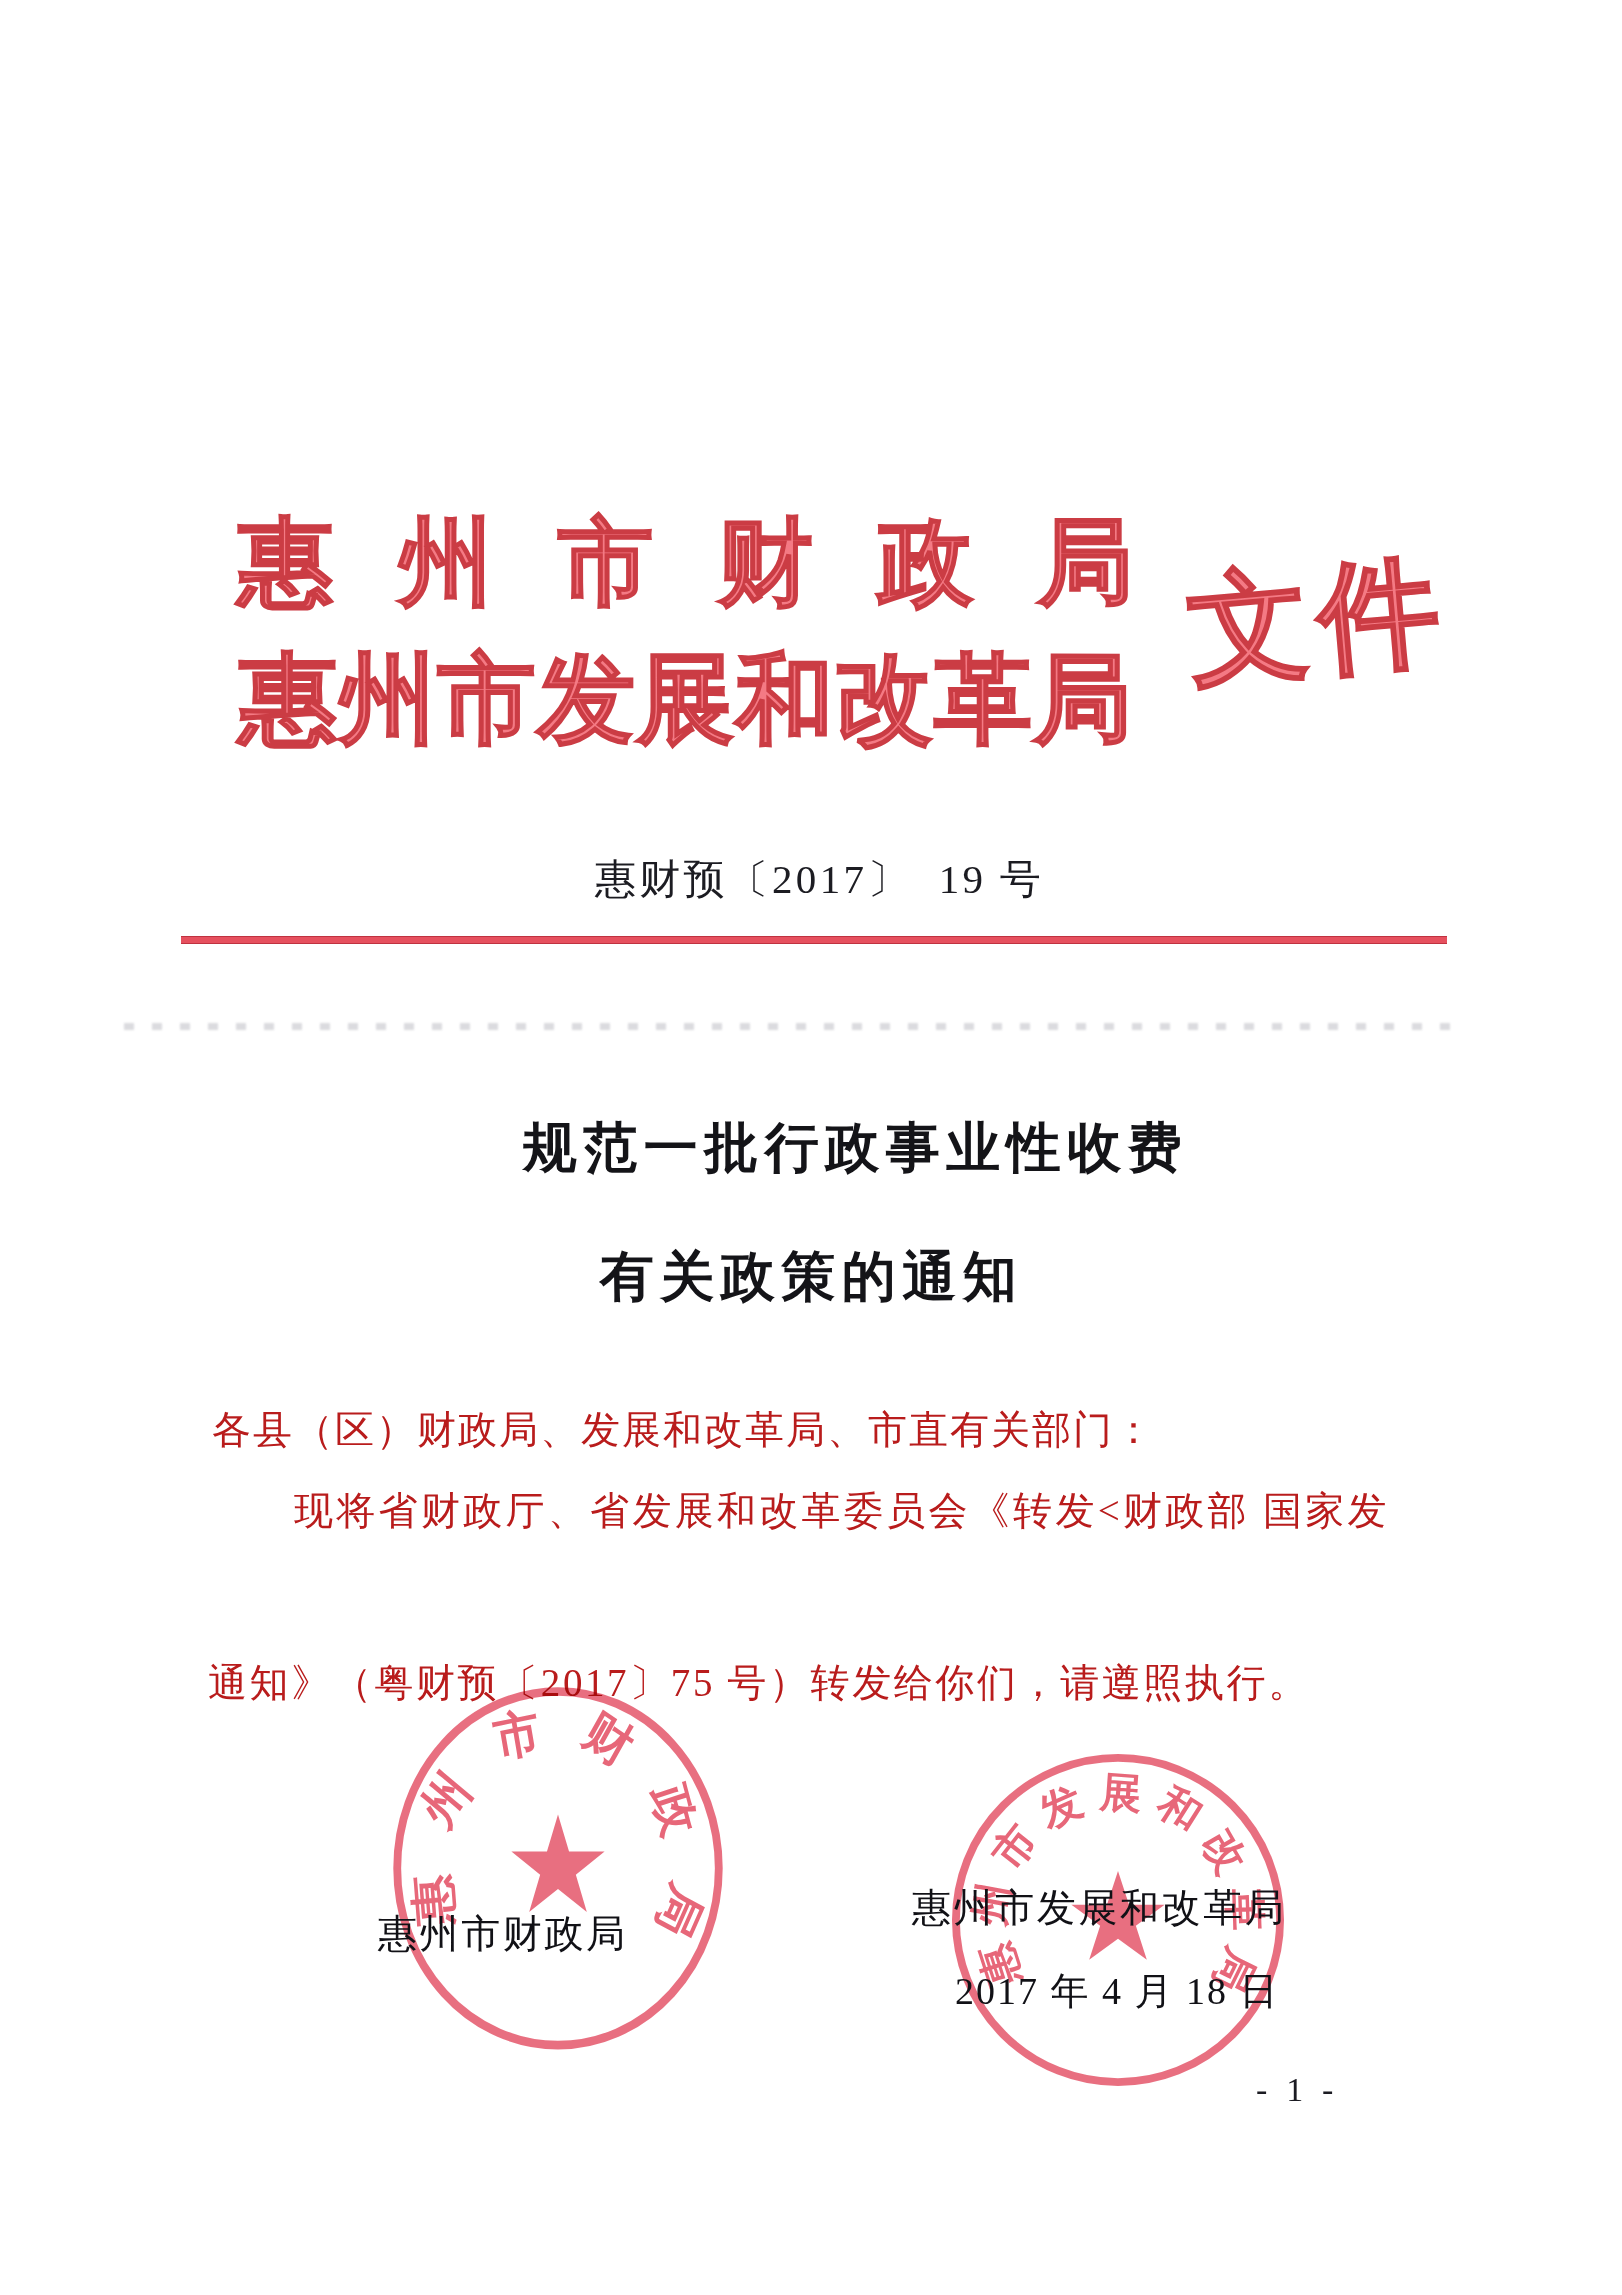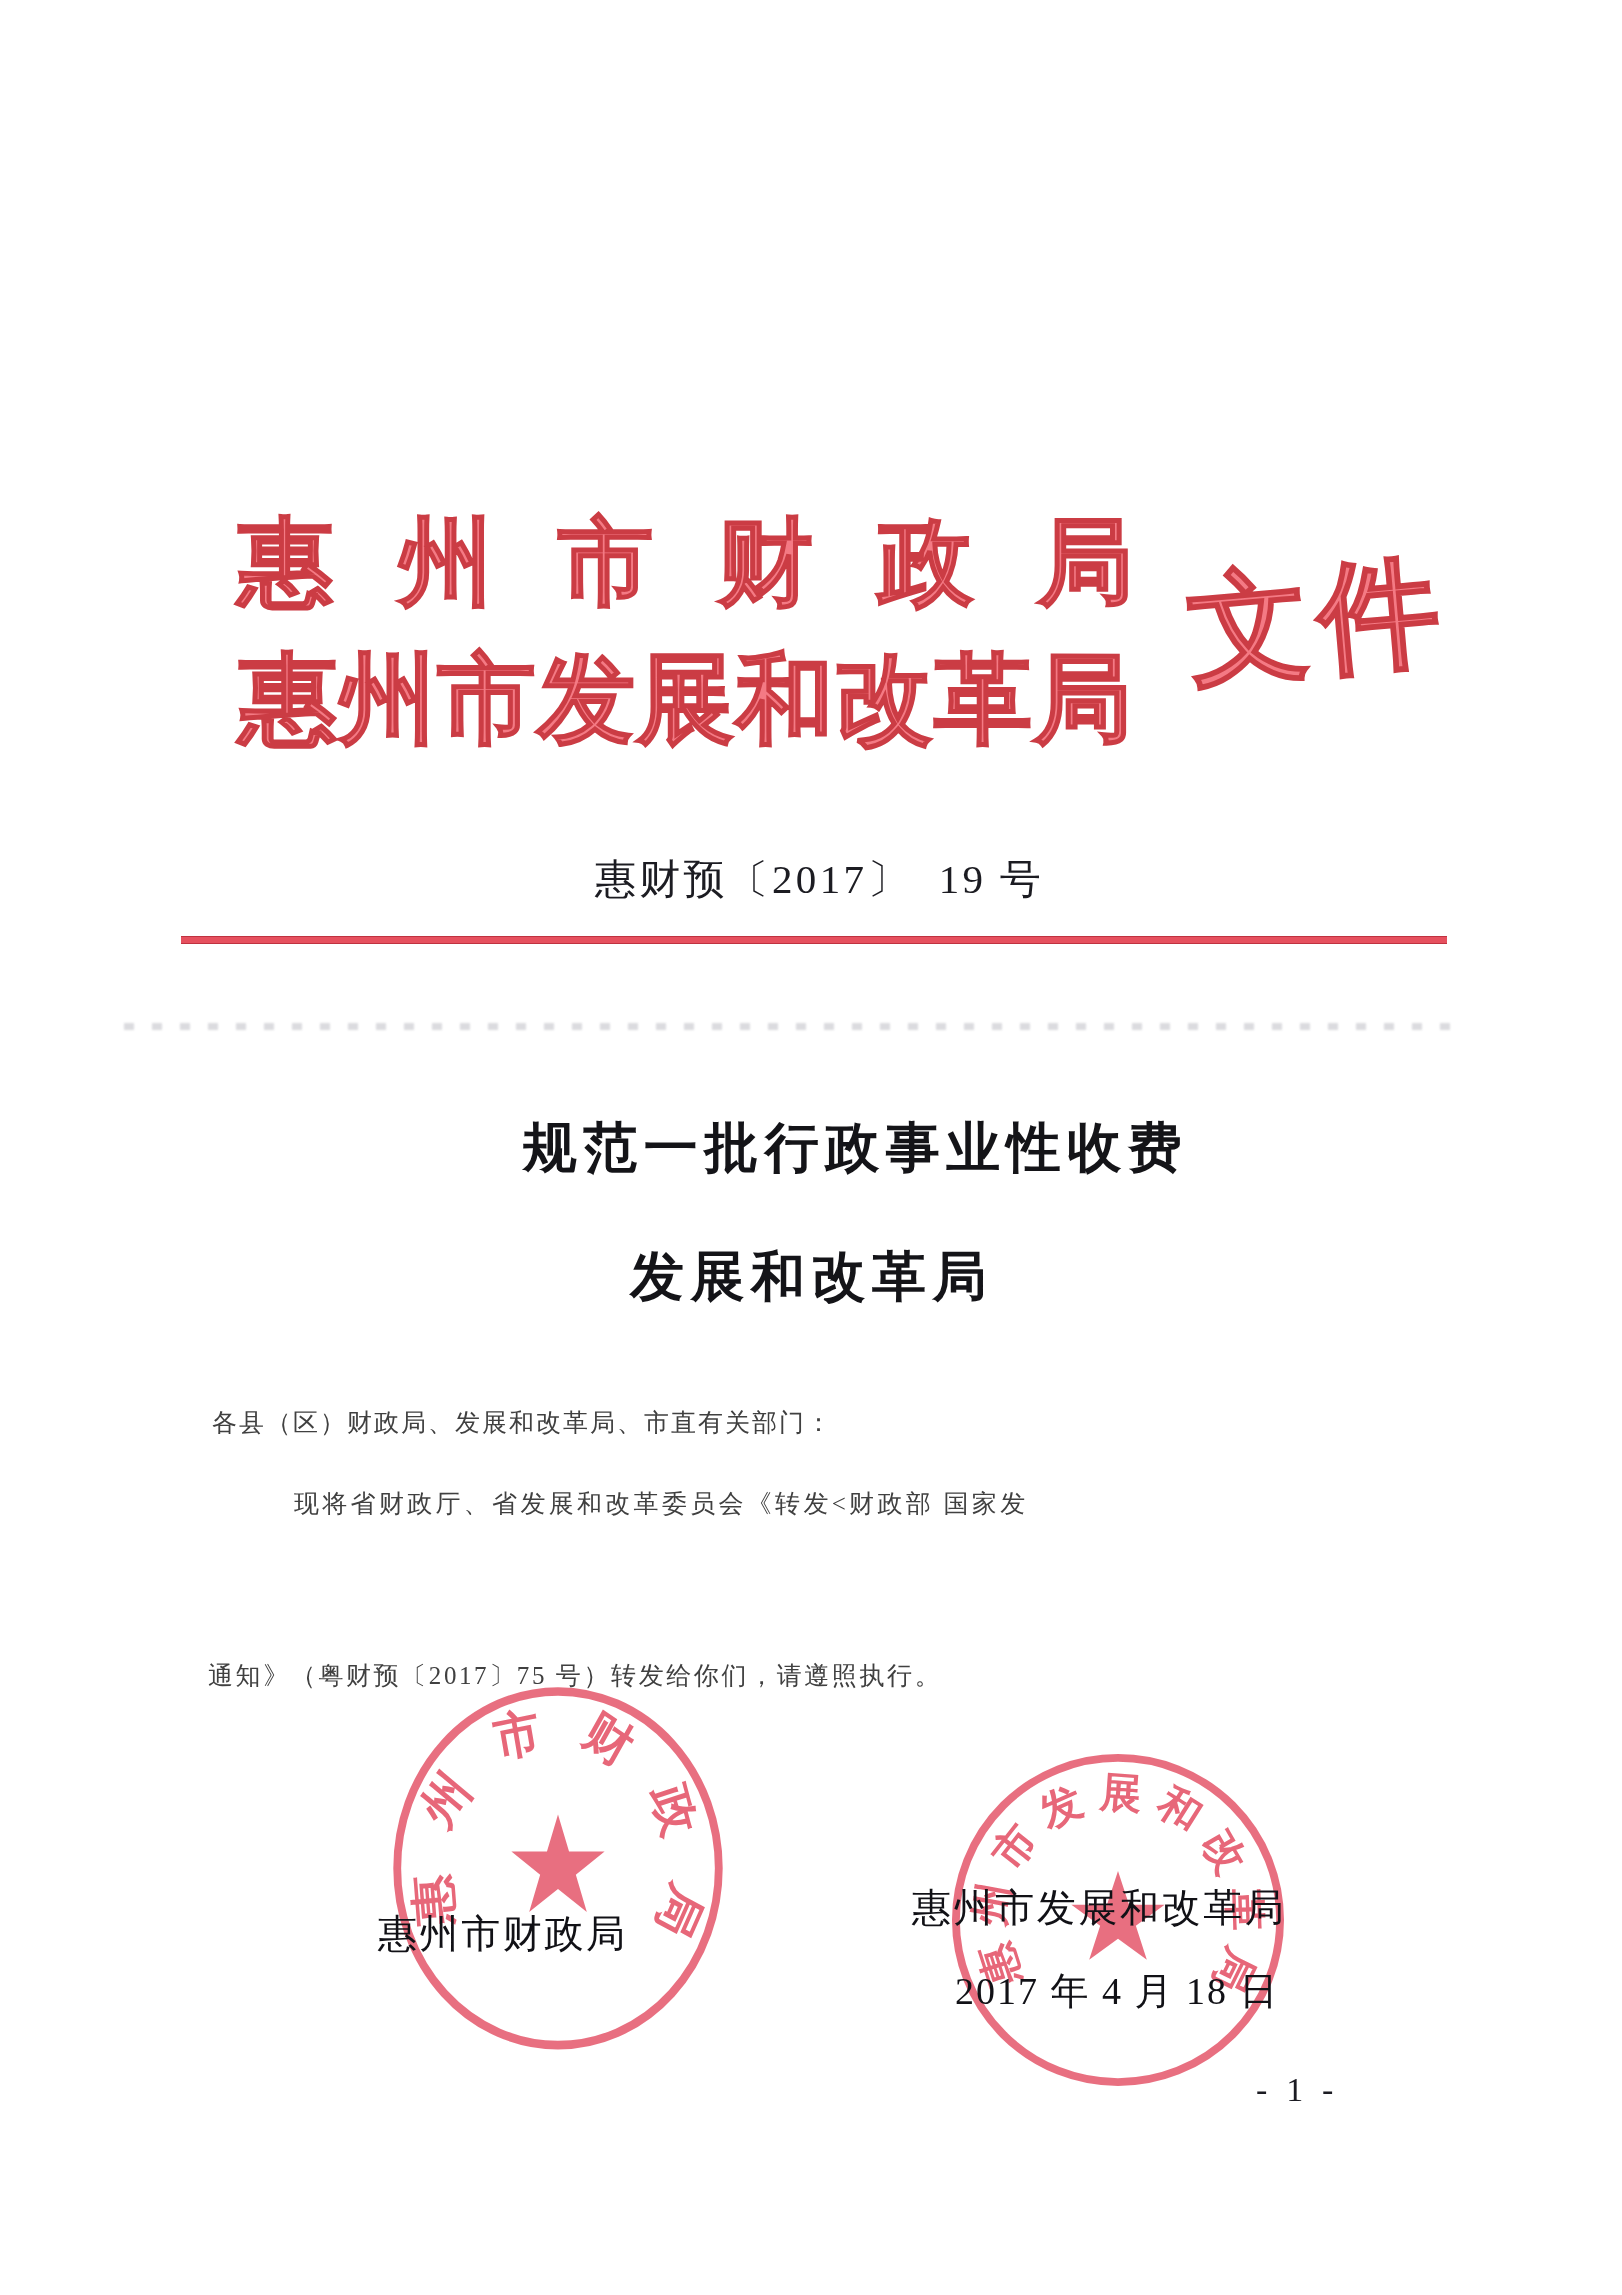--- a/index.html
+++ b/index.html
@@ -82,22 +82,22 @@
     letter-spacing:6.5px;
     line-height:1;
     white-space:pre;
   }
   .title-line-1{top:1088px;}
   .title-line-2{top:1121px;padding-left:44px;}
   .title-line-3{top:1250px;}
   
   .body-line{
     position:absolute;
-    font-size:25px;
-    color:#404040;
+    font-size:39px;
+    color:#b91c1c;
     line-height:1;
     white-space:pre;
   }
   .body-line-1{left:212px; top:1410px; letter-spacing:2px;}
   .body-line-2{left:294px; top:1491px; letter-spacing:3.3px;}
   .body-line-3{left:208px; top:1569px; letter-spacing:3.9px;}
   .body-line-4{left:208px; top:1648px; letter-spacing:2.6px;margin-top:15px;}
   
   .seal{
     position:absolute;
@@ -154,21 +154,21 @@
   <div class="agency-line agency-line-2">惠州市发展和改革局</div>
   <div class="doc-type">文件</div>
 
   <div class="doc-number">惠财预〔2017〕  19 号</div>
 
   <div class="red-rule"></div>
 
   <div class="scan-band"></div>
 
   <div class="title-line title-line-2">规范一批行政事业性收费</div>
-  <div class="title-line title-line-3">发展和改革局</div>
+  <div class="title-line title-line-3">有关政策的通知</div>
 
   <div class="body-line body-line-1">各县（区）财政局、发展和改革局、市直有关部门：</div>
   <div class="body-line body-line-2">现将省财政厅、省发展和改革委员会《转发&lt;财政部 国家发</div>
   <div class="body-line body-line-4">通知》（粤财预〔2017〕75 号）转发给你们，请遵照执行。</div>
 
   <svg class="seal seal-left" width="366" height="366" viewBox="0 0 560 560">
     <circle cx="280" cy="280" r="246" fill="none" stroke="#e4566a" stroke-width="12" stroke-opacity="0.85"></circle>
     <path id="sealArcL" d="M 132.8 365 A 170 170 0 1 1 427.2 365" fill="none"></path>
     <text font-size="70" font-weight="700" fill="#e4566a" fill-opacity="0.9" letter-spacing="55" font-family="Liberation Serif, DejaVu Serif, serif">
       <textPath href="#sealArcL" startOffset="12">惠州市财政局</textPath>

